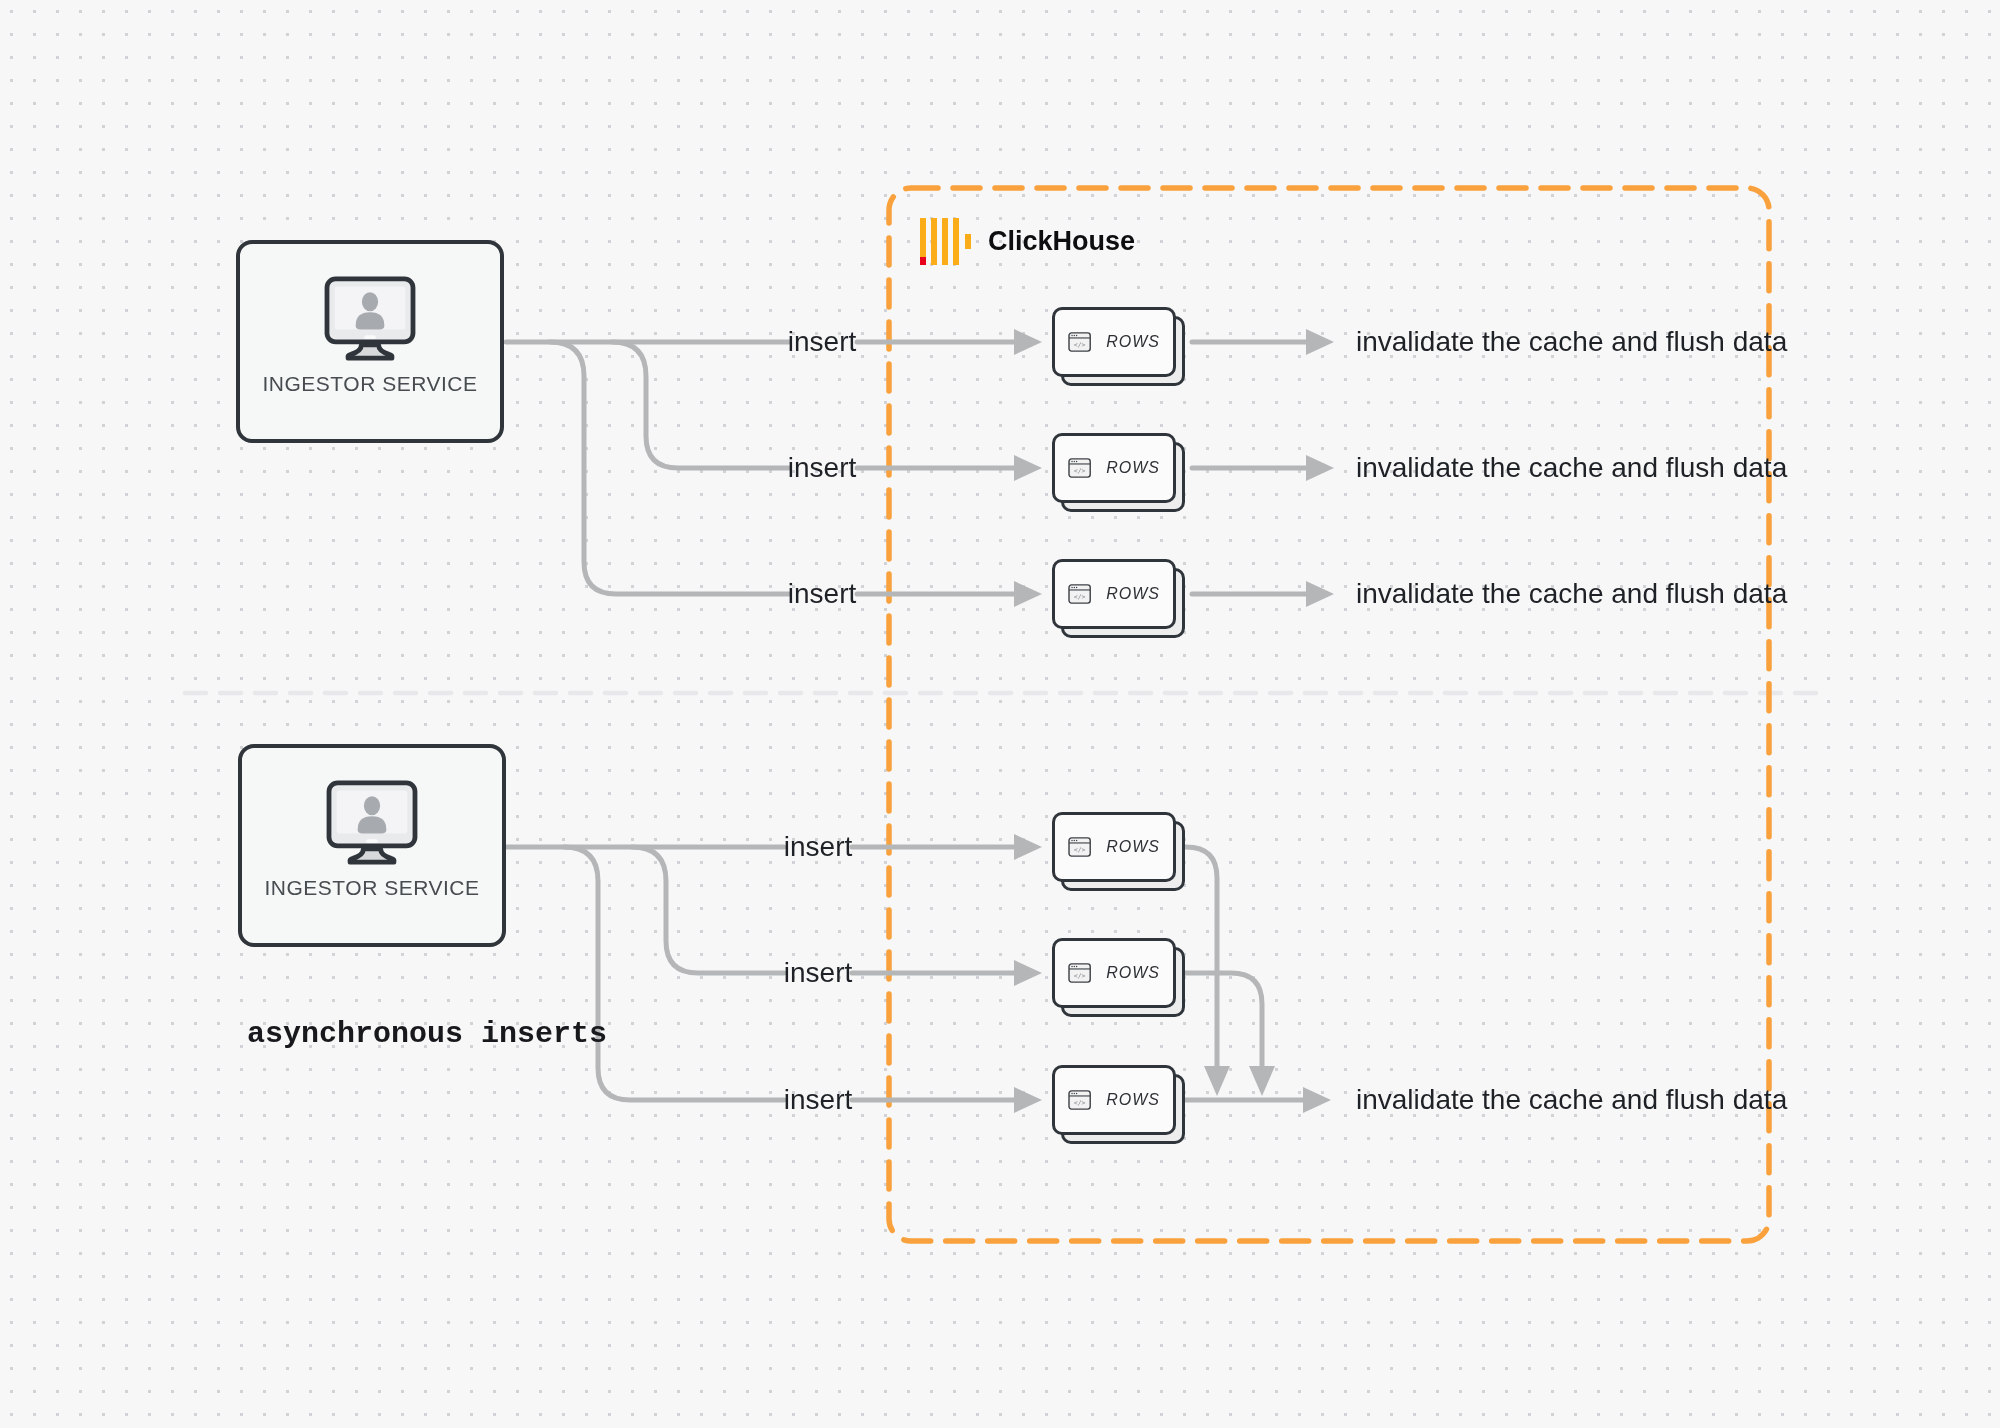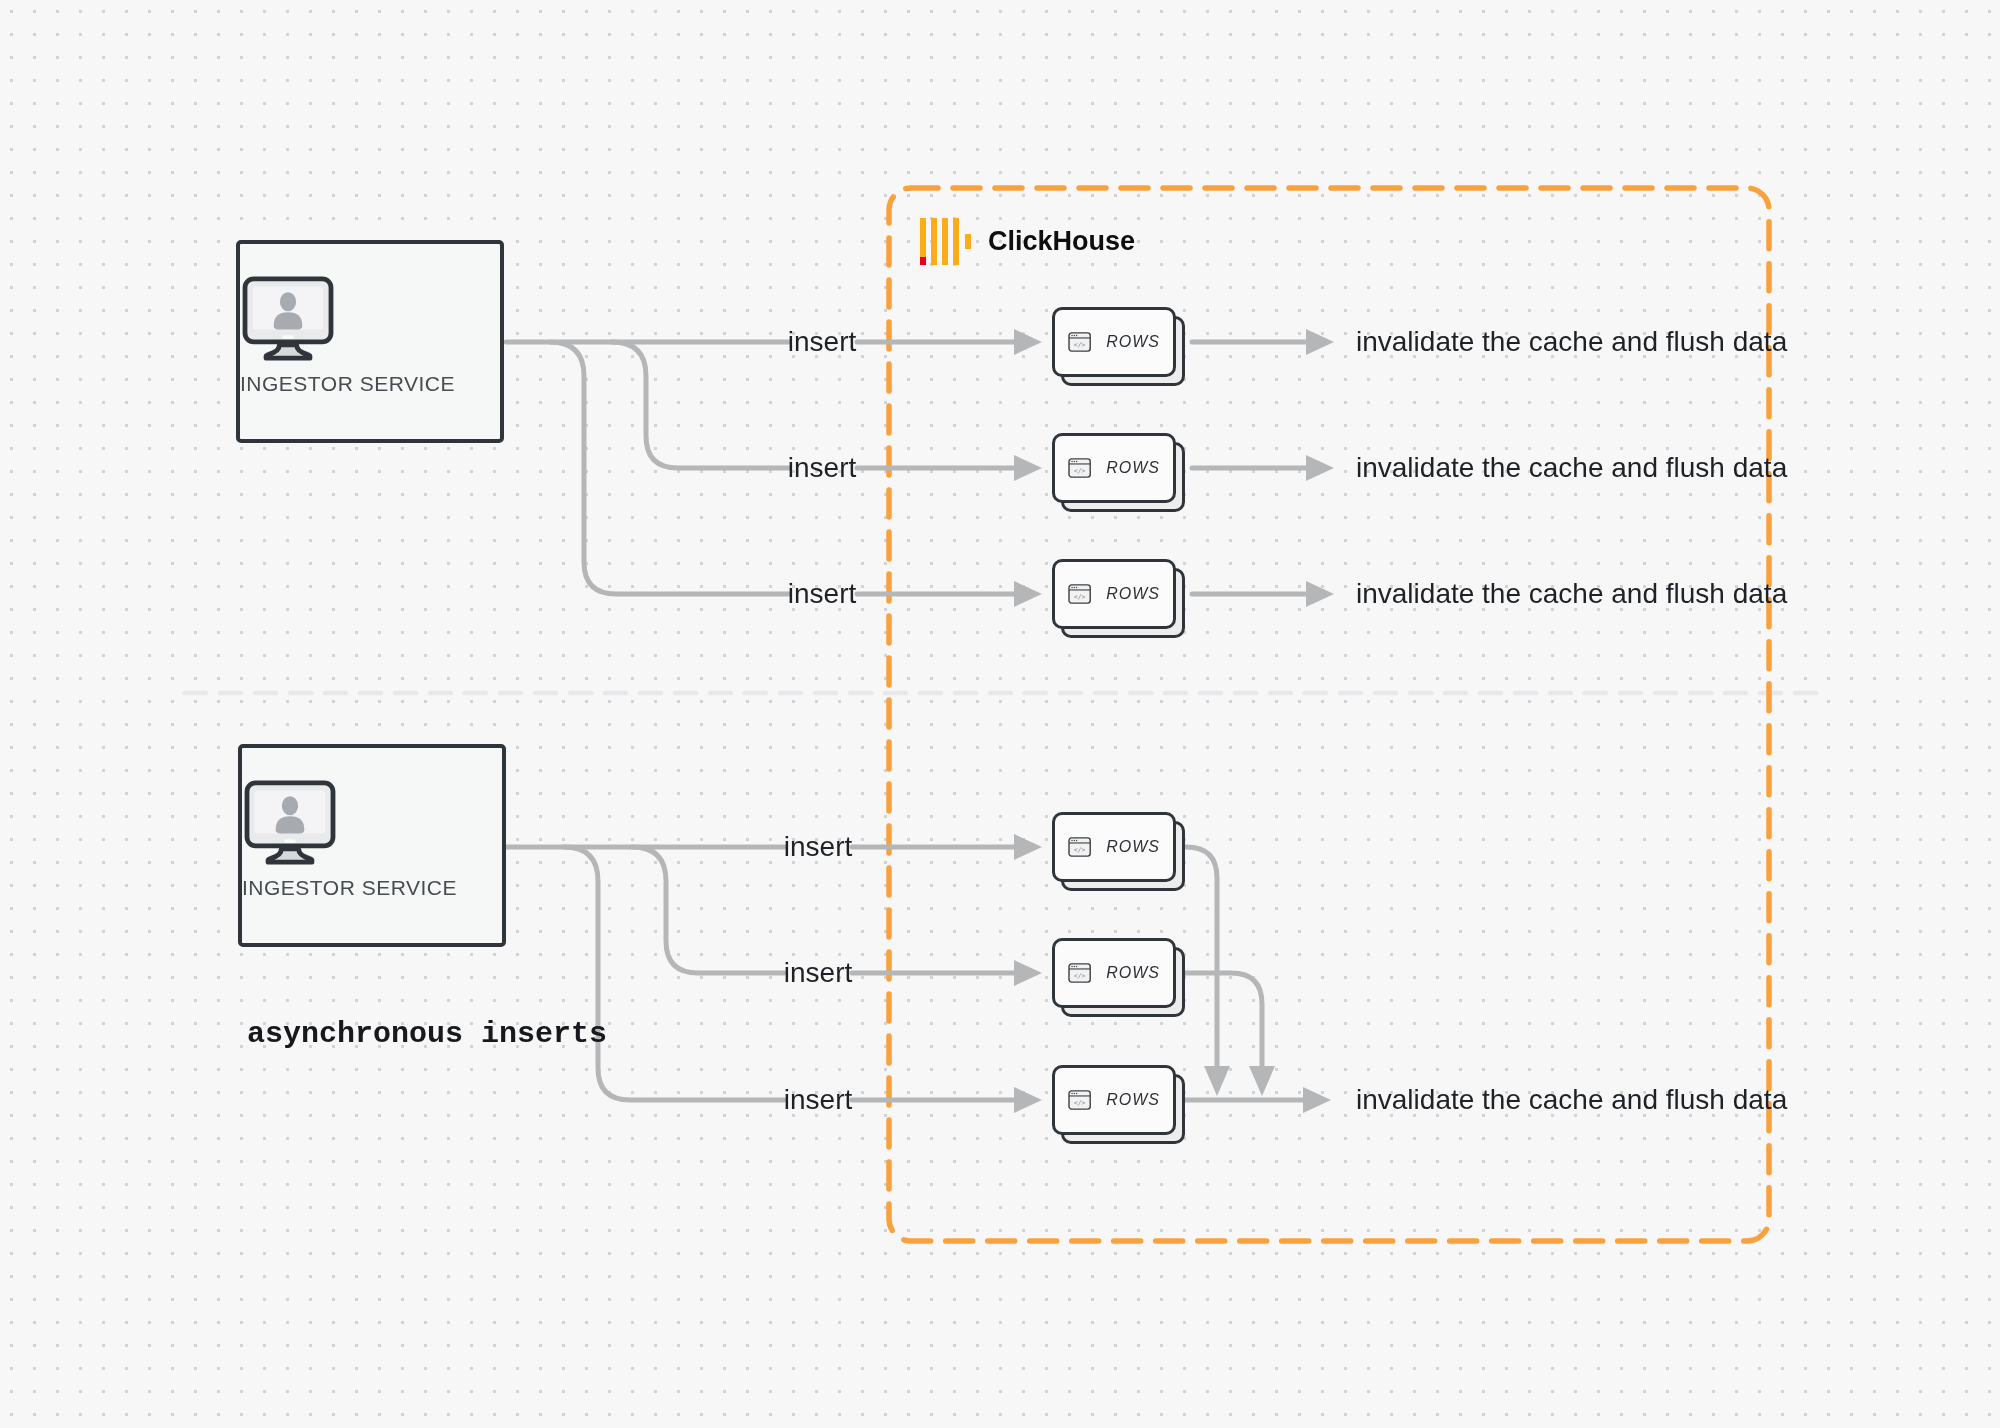--- a/index.html
+++ b/index.html
@@ -24,22 +24,22 @@
     overflow:hidden;
   }
   svg.overlay{position:absolute;left:0;top:0;width:2000px;height:1428px;}
   .conn{stroke:var(--line-gray);stroke-width:5;fill:none;stroke-linecap:round;}
   .arrowhead{fill:var(--line-gray);stroke:none;}
   .divider-line{stroke:#e8e8ea;stroke-width:4.5;stroke-linecap:round;stroke-dasharray:21 14;fill:none;}
   .orange-rect{stroke:var(--accent-orange);stroke-width:5.5;stroke-linecap:round;stroke-dasharray:27 15;fill:none;}
 
   .ingestor-box{
     position:absolute;width:268px;height:203px;box-sizing:border-box;
-    background:#f6f7f7;border:4px solid var(--border-dark);border-radius:5px;
-    display:flex;flex-direction:column;
+    background:#f6f7f7;border:4px solid var(--border-dark);border-radius:16px;
+    display:flex;flex-direction:column;align-items:center;
   }
   .ingestor-box .monitor{margin-top:32px;}
   .ingestor-label{
     margin-top:10px;font-size:21px;letter-spacing:0.5px;color:#474c50;
   }
   .caption{
     position:absolute;font-size:30px;font-weight:bold;color:#17191c;white-space:nowrap;
   }
   .insert-label{
     position:absolute;width:76px;text-align:center;transform:translateY(-50%);

